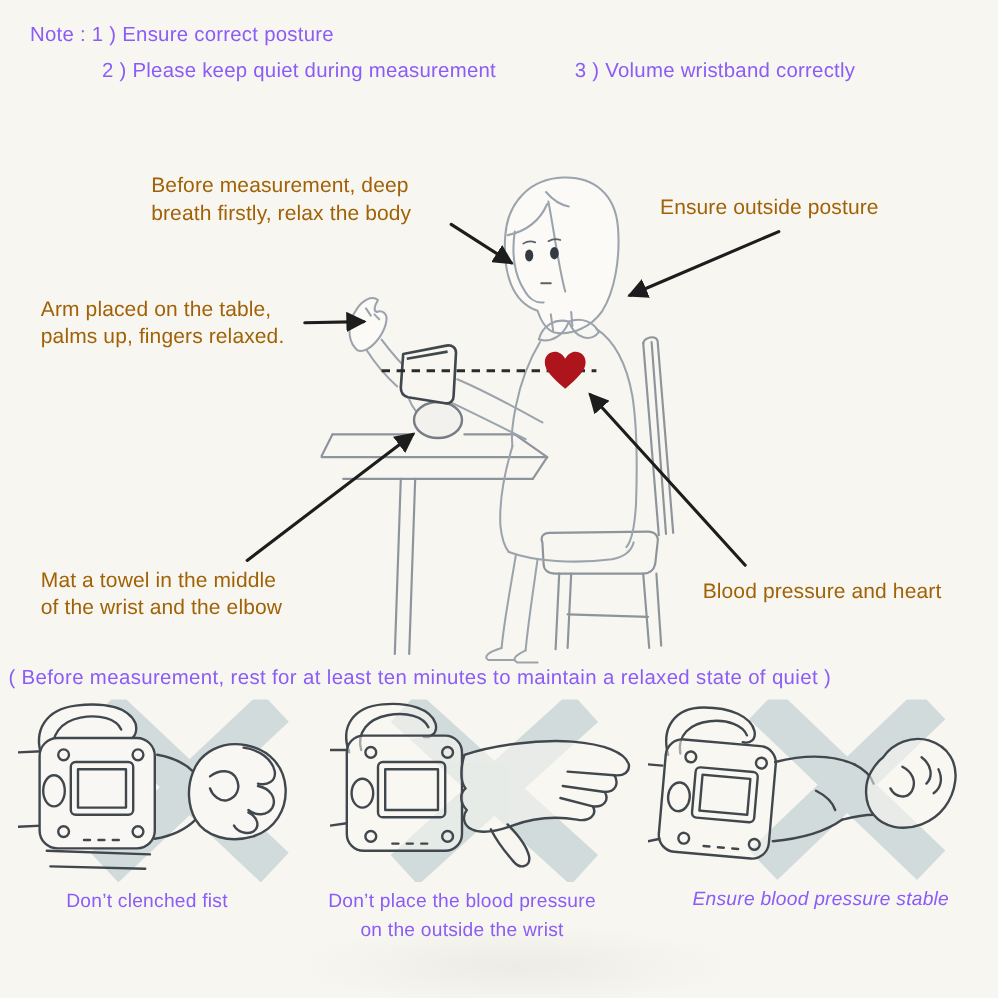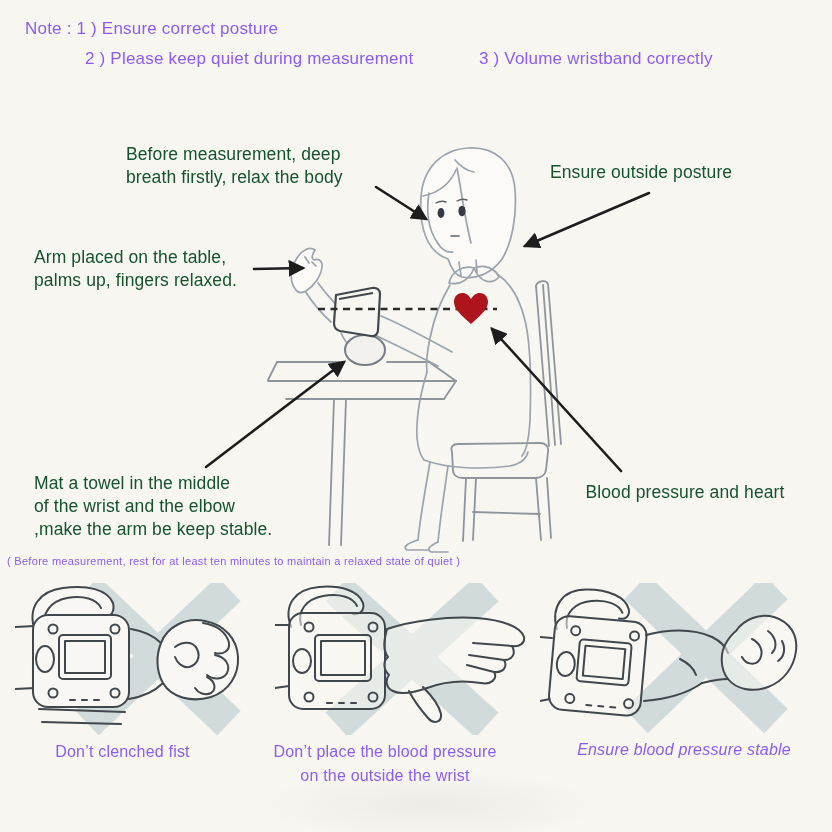--- a/index.html
+++ b/index.html
@@ -8,25 +8,25 @@
     background:#f8f6f1;
     font-family:"Liberation Sans", sans-serif;
   }
   .stage::after{ 
     content:"";position:absolute;left:250px;top:770px;width:360px;height:70px;
     background:radial-gradient(ellipse at center, rgba(160,158,150,.12), rgba(160,158,150,0) 70%);
     pointer-events:none;
   }
   .abs{position:absolute;}
   .red{color:#8b5cf6;}
-  .ink{color:#14532d;}
+  .ink{color:#a16207;}
   .note-line{font-size:17px;letter-spacing:.2px;white-space:nowrap;}
   .ann{font-size:17.5px;line-height:23px;letter-spacing:.1px;white-space:nowrap;}
   .ann.center{text-align:center;white-space:normal;}
-  .rest{font-size:11px;letter-spacing:.3px;white-space:nowrap;}
+  .rest{font-size:17px;letter-spacing:.3px;white-space:nowrap;}
   .cap{font-size:16px;line-height:24px;text-align:center;letter-spacing:.2px;}
   svg{display:block;}
 </style>
 </head>
 <body>
 
 <div class="stage">
 
   <div class="abs note-line red" style="left:25px;top:19px;">Note : 1 ) Ensure correct posture</div>
   <div class="abs note-line red" style="left:85px;top:49px;text-align:center;">2 ) Please keep quiet during measurement</div>
@@ -137,21 +137,20 @@
   <div class="abs ann ink" style="left:550px;top:161px;">
     <div>Ensure outside posture</div>
   </div>
   <div class="abs ann ink" style="left:34px;top:246px;">
     <div>Arm placed on the table,</div>
     <div>palms up, fingers relaxed.</div>
   </div>
   <div class="abs ann ink" style="left:34px;top:472px;">
     <div>Mat a towel in the middle</div>
     <div>of the wrist and the elbow</div>
-    <div>,make the arm be keep stable.</div>
   </div>
   <div class="abs ann ink center" style="left:565px;top:481px;width:240px;">
     <div>Blood pressure and heart</div>
   </div>
 
   <div class="abs rest red" style="left:7px;top:555px;">( Before measurement, rest for at least ten minutes to maintain a relaxed state of quiet )</div>
 
   <svg class="abs" style="left:15px;top:583px;" width="250" height="152" viewBox="0 0 250 152">
     <g stroke="#c8d5d6" stroke-width="34" opacity="0.8">
       <path d="M 72,6 L 214,140"></path>

